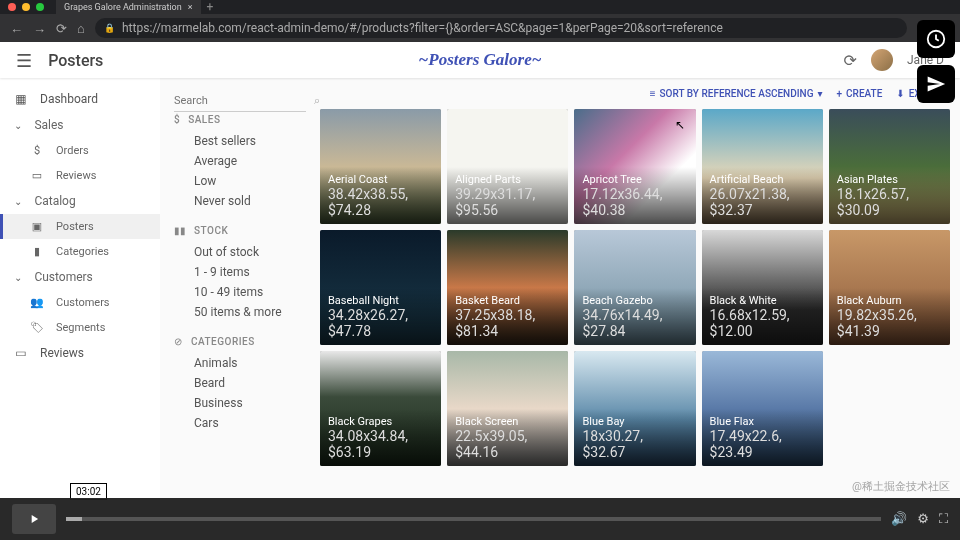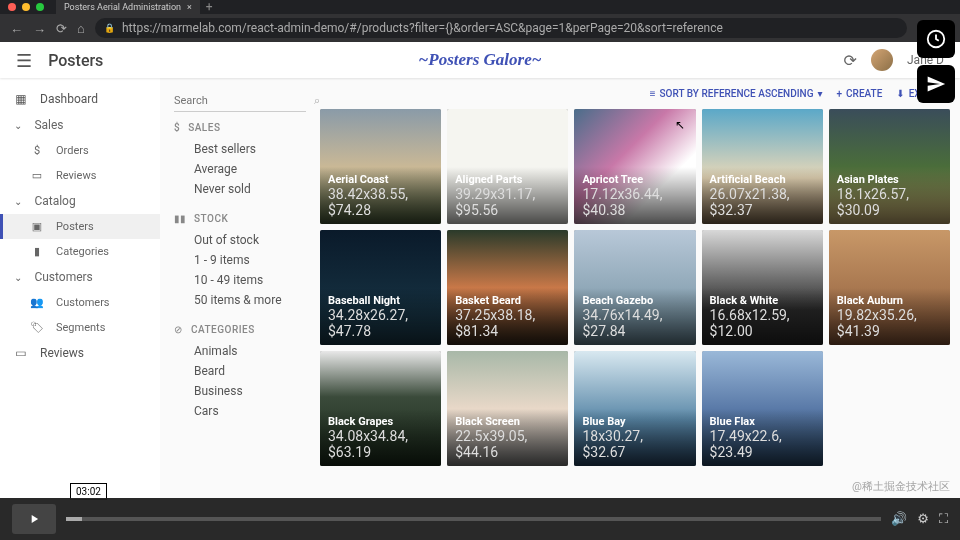--- a/index.html
+++ b/index.html
@@ -28,33 +28,33 @@
 .main{flex:1;display:flex;overflow:hidden}
 .sidebar{width:160px;background:#fff;padding:8px 0;font-size:12px}
 .nav-item{display:flex;align-items:center;padding:6px 14px;color:#555;gap:12px;cursor:pointer}
 .nav-item.sub{padding-left:30px;font-size:11px;color:#666}
 .nav-item.active{background:#f0f0f0;border-left:3px solid #3f51b5;padding-left:27px}
 .nav-item.section{color:#666}
 .chev{font-size:10px}
 .nav-icon-sm{width:14px;display:inline-flex;justify-content:center}
 .content{flex:1;display:flex;overflow:hidden}
 .filters{width:160px;padding:12px 14px;font-size:11px;color:#666}
-.search-box{display:flex;align-items:flex-end;border-bottom:1px solid #ccc;padding:4px 0;margin-bottom:10px}
+.search-box{display:flex;align-items:flex-end;border-bottom:1px solid #ccc;padding:4px 0;margin-bottom:2px}
 .search-box input{border:none;outline:none;flex:1;font-size:11px;background:transparent}
 .filter-sec{margin-bottom:14px}
 .filter-head{display:flex;align-items:center;gap:8px;font-size:10px;color:#888;font-weight:500;letter-spacing:0.5px;margin-bottom:6px}
 .filter-item{padding:3px 0 3px 20px;font-size:12px;color:#555;cursor:pointer}
 .grid-area{flex:1;display:flex;flex-direction:column;padding:0 10px 0 0}
 .grid-toolbar{display:flex;justify-content:flex-end;gap:14px;padding:10px 4px;font-size:10px;color:#3f51b5;font-weight:500}
 .tb-item{display:flex;align-items:center;gap:4px;cursor:pointer}
 .grid{display:grid;grid-template-columns:repeat(5,1fr);gap:6px;overflow:hidden}
 .card{position:relative;height:115px;background:#888;border-radius:2px;overflow:hidden}
 .card-img{position:absolute;inset:0}
 .card-overlay{position:absolute;bottom:0;left:0;right:0;padding:6px 8px;background:linear-gradient(transparent,rgba(0,0,0,0.7))}
-.card-title{color:#fff;font-size:11px;font-weight:700}
+.card-title{color:#fff;font-size:11px;font-weight:400}
 .card-meta{color:#ddd;font-size:14px}
 .video-controls{position:absolute;bottom:0;left:0;right:0;height:42px;background:rgba(30,30,30,0.95);display:flex;align-items:center;padding:0 12px;gap:10px;z-index:30}
 .play-btn{width:44px;height:30px;background:#444;border-radius:3px;display:flex;align-items:center;justify-content:center}
 .timeline{flex:1;height:4px;background:#555;position:relative}
 .timeline-prog{position:absolute;left:0;top:0;bottom:0;width:2%;background:#aaa}
 .time-badge{position:absolute;left:70px;bottom:40px;background:#fff;color:#000;font-size:10px;padding:2px 5px;border:1px solid #000}
 .vc-right{display:flex;gap:10px;color:#ccc;font-size:13px}
 .watermark{position:absolute;bottom:46px;right:10px;color:rgba(128,128,128,0.7);font-size:11px;z-index:25}
 .cursor{position:absolute;left:675px;top:118px;z-index:15;font-size:12px;color:#000}
 
@@ -78,21 +78,21 @@
 <body>
 
 <div class="browser-chrome">
   <div class="tab-bar">
     <div class="window-dots">
       <div class="dot red"></div>
       <div class="dot yellow"></div>
       <div class="dot green"></div>
     </div>
     <div class="tab">
-      <span>Posters Aerial Administration</span>
+      <span>Grapes Galore Administration</span>
       <span>×</span>
     </div>
     <span style="color:#888;font-size:12px;padding:0 6px">+</span>
   </div>
   <div class="addr-bar">
     <span class="nav-icon">←</span>
     <span class="nav-icon">→</span>
     <span class="nav-icon">⟳</span>
     <span class="nav-icon">⌂</span>
     <div class="url-box">
@@ -185,20 +185,21 @@
           <span style="color:#aaa">⌕</span>
         </div>
         <div class="filter-sec">
           <div class="filter-head">
               <span>$</span>
               <span>SALES</span>
             </div>
           <div id="sales-items">
               <div class="filter-item">Best sellers</div>
               <div class="filter-item">Average</div>
+              <div class="filter-item">Low</div>
               <div class="filter-item">Never sold</div>
             </div>
         </div>
         <div class="filter-sec">
           <div class="filter-head">
               <span>▮▮</span>
               <span>STOCK</span>
             </div>
           <div id="stock-items">
               <div class="filter-item">Out of stock</div>

